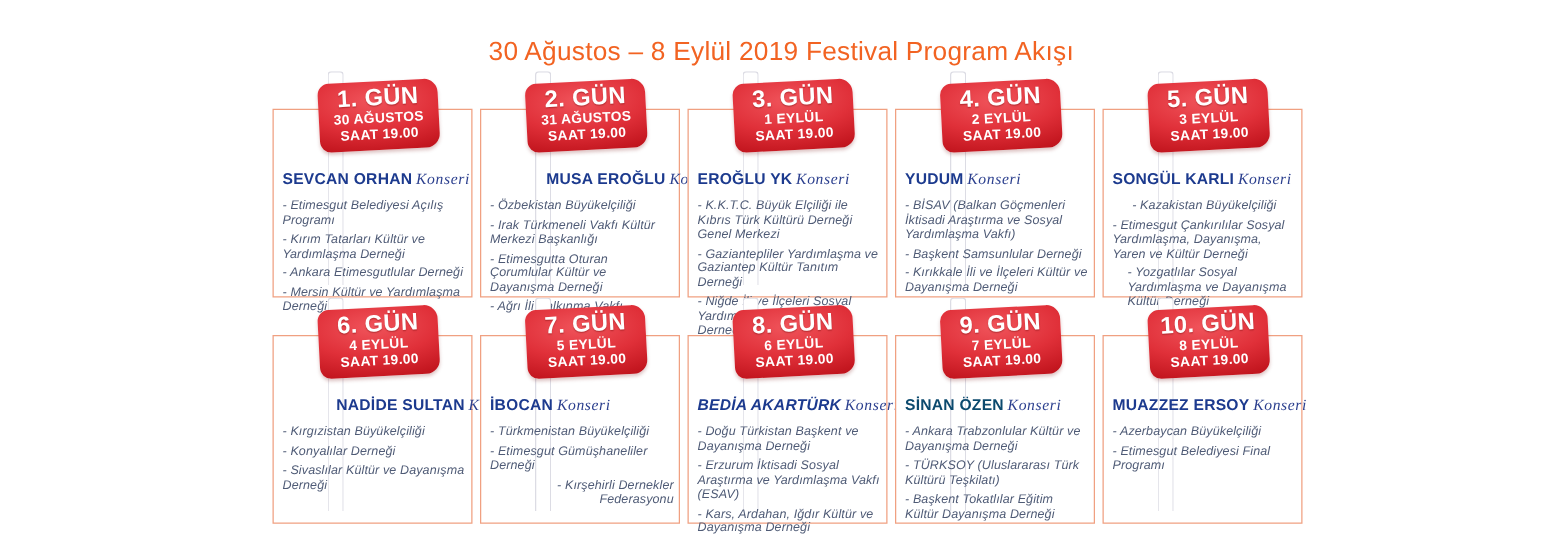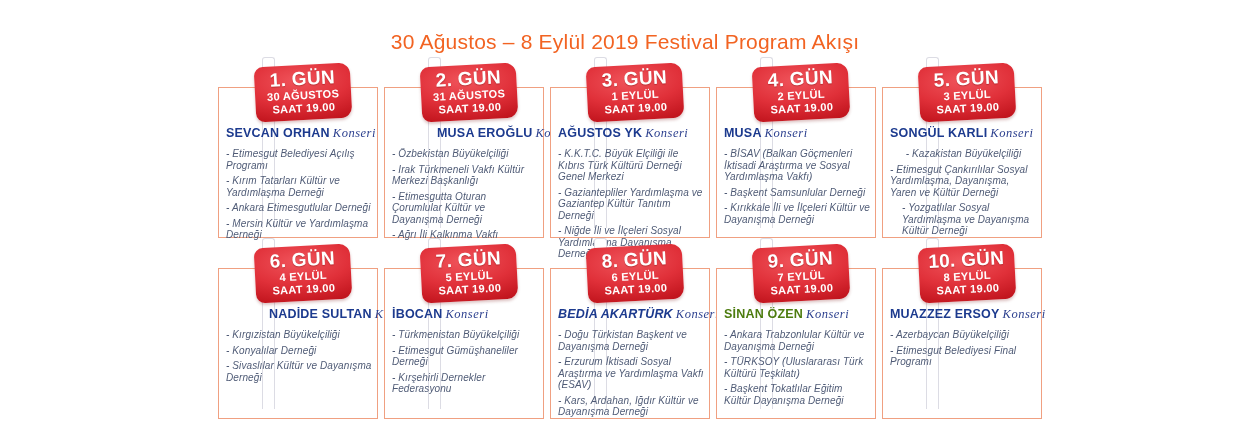--- a/index.html
+++ b/index.html
@@ -17,21 +17,21 @@
         border-left:1px solid #dcdce4;border-right:1px solid #dcdce4;border-top:1px solid #dcdce4;
         border-radius:3px 3px 0 0;}
   .badge{position:absolute;top:20px;left:37px;width:96px;padding:4px 0 5px;text-align:center;
          color:#fff;border-radius:9px 11px 11px 9px;transform:rotate(-3deg);
          background:radial-gradient(120% 95% at 45% 28%, #f0545b 0%, #e03039 45%, #c3161f 80%, #ad0f18 100%);
          box-shadow:0 2px 3px rgba(120,20,20,0.25);}
   .badge-day{font-size:19px;font-weight:bold;line-height:20px;letter-spacing:0.3px;
              text-shadow:0 1px 1px rgba(100,0,0,0.35);}
   .badge-date{font-size:11px;font-weight:bold;line-height:13px;letter-spacing:0.3px;}
   .badge-time{font-size:11px;font-weight:bold;line-height:13px;letter-spacing:0.3px;}
-  .card-content{position:absolute;top:42px;left:0;width:163px;height:149px;
+  .card-content{position:absolute;top:53px;left:0;width:163px;height:149px;
                 box-sizing:border-box;padding:36px 8px 5px 8px;}
   .artist-line{white-space:nowrap;margin-bottom:7px;}
   .artist{font-size:12.5px;font-weight:bold;letter-spacing:0.2px;}
   .konseri{font-family:"Liberation Serif",serif;font-style:italic;font-size:12.5px;
            letter-spacing:0.5px;margin-left:3px;}
   .item{font-size:10px;font-style:italic;line-height:11.5px;margin-bottom:4px;
         letter-spacing:0.1px;}
   .item::before{content:"- ";}
 </style>
 </head>
@@ -80,41 +80,41 @@
       <div class="badge-date">31 AĞUSTOS</div>
       <div class="badge-time">SAAT 19.00</div>
     </div>
   </div>
 
   <div class="card-wrap">
     <div class="card"></div>
     <div class="pole"></div>
     <div class="card-content">
       <div class="artist-line">
-        <span class="artist" style="color: rgb(28, 58, 142);">AĞUSTOS YK</span><span class="konseri" style="color: rgb(43, 63, 142);">Konseri</span>
+        <span class="artist" style="color: rgb(28, 58, 142);">EROĞLU YK</span><span class="konseri" style="color: rgb(43, 63, 142);">Konseri</span>
       </div>
       <div class="items">
             <div class="item" style="color: rgb(79, 91, 118);">K.K.T.C. Büyük Elçiliği ile Kıbrıs Türk Kültürü Derneği Genel Merkezi</div>
             <div class="item" style="color: rgb(79, 91, 118);">Gaziantepliler Yardımlaşma ve Gaziantep Kültür Tanıtım Derneği</div>
             <div class="item" style="color: rgb(79, 91, 118);">Niğde İli ve İlçeleri Sosyal Yardımlaşma Dayanışma Derneği</div>
           </div>
     </div>
     <div class="badge">
       <div class="badge-day">3. GÜN</div>
       <div class="badge-date">1 EYLÜL</div>
       <div class="badge-time">SAAT 19.00</div>
     </div>
   </div>
 
   <div class="card-wrap">
     <div class="card"></div>
     <div class="pole"></div>
     <div class="card-content">
       <div class="artist-line">
-        <span class="artist" style="color: rgb(28, 58, 142);">MUSA</span><span class="konseri" style="color: rgb(43, 63, 142);">Konseri</span>
+        <span class="artist" style="color: rgb(28, 58, 142);">YUDUM</span><span class="konseri" style="color: rgb(43, 63, 142);">Konseri</span>
       </div>
       <div class="items">
             <div class="item" style="color: rgb(79, 91, 118);">BİSAV (Balkan Göçmenleri İktisadi Araştırma ve Sosyal Yardımlaşma Vakfı)</div>
             <div class="item" style="color: rgb(79, 91, 118);">Başkent Samsunlular Derneği</div>
             <div class="item" style="color: rgb(79, 91, 118);">Kırıkkale İli ve İlçeleri Kültür ve Dayanışma Derneği</div>
           </div>
     </div>
     <div class="badge">
       <div class="badge-day">4. GÜN</div>
       <div class="badge-date">2 EYLÜL</div>
@@ -166,21 +166,21 @@
   <div class="card-wrap">
     <div class="card"></div>
     <div class="pole"></div>
     <div class="card-content">
       <div class="artist-line">
         <span class="artist" style="color: rgb(28, 58, 142);">İBOCAN</span><span class="konseri" style="color: rgb(43, 63, 142);">Konseri</span>
       </div>
       <div class="items">
             <div class="item" style="color: rgb(79, 91, 118);">Türkmenistan Büyükelçiliği</div>
             <div class="item" style="color: rgb(79, 91, 118);">Etimesgut Gümüşhaneliler Derneği</div>
-            <div class="item" style="color: rgb(79, 91, 118);">Kırşehirli Dernekler Federasyonu</div>
+            <div class="item" style="color: rgb(79, 91, 118); text-align: right;">Kırşehirli Dernekler Federasyonu</div>
           </div>
     </div>
     <div class="badge">
       <div class="badge-day">7. GÜN</div>
       <div class="badge-date">5 EYLÜL</div>
       <div class="badge-time">SAAT 19.00</div>
     </div>
   </div>
 
   <div class="card-wrap">
@@ -201,21 +201,21 @@
       <div class="badge-date">6 EYLÜL</div>
       <div class="badge-time">SAAT 19.00</div>
     </div>
   </div>
 
   <div class="card-wrap">
     <div class="card"></div>
     <div class="pole"></div>
     <div class="card-content">
       <div class="artist-line">
-        <span class="artist" style="color: #4d7c0f;">SİNAN ÖZEN</span><span class="konseri" style="color: rgb(43, 63, 142);">Konseri</span>
+        <span class="artist" style="color: #0c4a6e;">SİNAN ÖZEN</span><span class="konseri" style="color: rgb(43, 63, 142);">Konseri</span>
       </div>
       <div class="items">
             <div class="item" style="color: rgb(79, 91, 118);">Ankara Trabzonlular Kültür ve Dayanışma Derneği</div>
             <div class="item" style="color: rgb(79, 91, 118);">TÜRKSOY (Uluslararası Türk Kültürü Teşkilatı)</div>
             <div class="item" style="color: rgb(79, 91, 118);">Başkent Tokatlılar Eğitim Kültür Dayanışma Derneği</div>
           </div>
     </div>
     <div class="badge">
       <div class="badge-day">9. GÜN</div>
       <div class="badge-date">7 EYLÜL</div>

